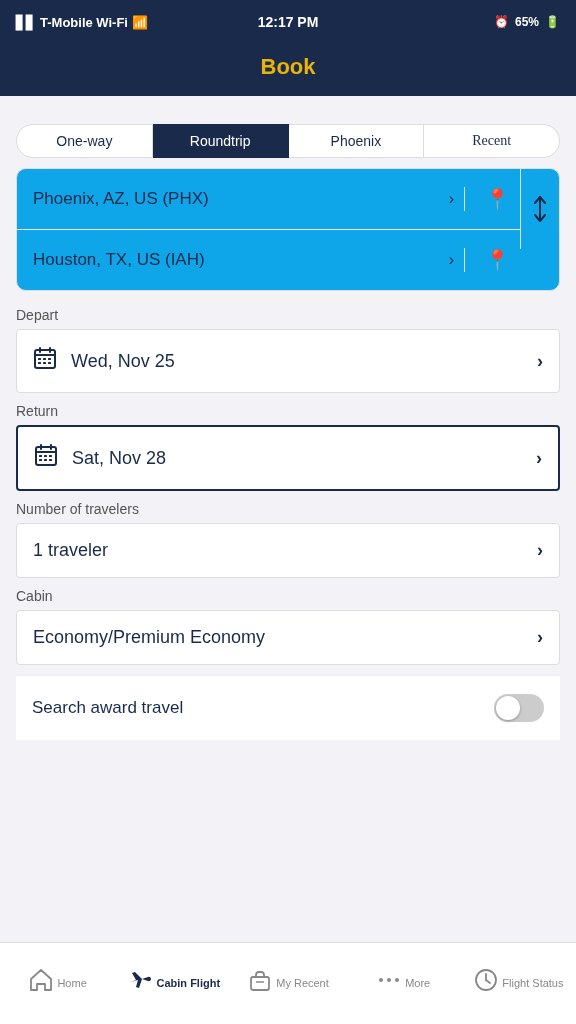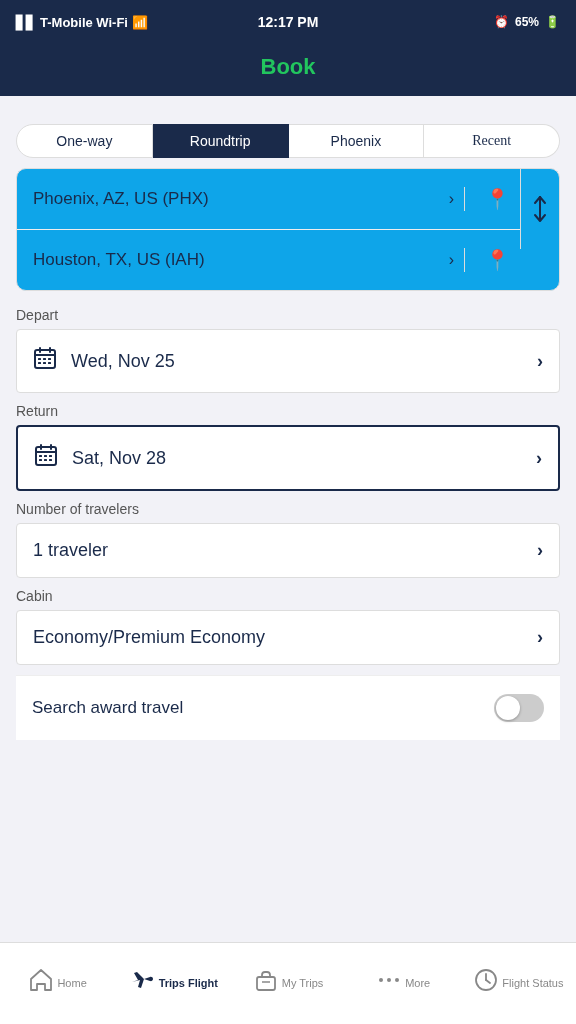--- a/index.html
+++ b/index.html
@@ -24,21 +24,21 @@
       font-size: 13px;
       font-weight: 600;
     }
     .status-left { display: flex; align-items: center; gap: 4px; }
     .status-center { position: absolute; left: 50%; transform: translateX(-50%); font-size: 14px; font-weight: 600; }
     .status-right { display: flex; align-items: center; gap: 6px; font-size: 12px; }
 
     
     .header {
       background: #1a2a4a;
-      color: #22c55e;
+      color: #eab308;
       text-align: center;
       padding: 10px 16px 16px;
       font-size: 22px;
       font-weight: 700;
     }
 
     
     .tab-row {
       background: #f2f2f7;
       display: flex;
@@ -349,31 +349,31 @@
       </svg>
     </span>
     <span class="nav-label">Home</span>
   </div>
   <div class="nav-item active">
     <span class="nav-icon">
       <svg width="28" height="28" viewBox="0 0 28 28" fill="none">
         <path d="M4 16L10 14L6 7L9 6L16 13L22 11C23.5 10.5 25 11.5 25 13C25 14.5 23.5 15.5 22 15L16 13L13 22L10 21L12 14L4 16Z" fill="#1a2a4a"></path>
       </svg>
     </span>
-    <span class="nav-label">Trips Flight</span>
+    <span class="nav-label">Cabin Flight</span>
   </div>
   <div class="nav-item">
     <span class="nav-icon">
       <svg width="26" height="26" viewBox="0 0 26 26" fill="none">
         <rect x="4" y="10" width="18" height="13" rx="2" stroke="#888" stroke-width="1.8"></rect>
         <path d="M9 10V8C9 6.3 10.3 5 12 5H14C15.7 5 17 6.3 17 8V10" stroke="#888" stroke-width="1.8" stroke-linecap="round"></path>
         <line x1="9" y1="15" x2="17" y2="15" stroke="#888" stroke-width="1.5"></line>
       </svg>
     </span>
-    <span class="nav-label">My Trips</span>
+    <span class="nav-label">My Recent</span>
   </div>
   <div class="nav-item">
     <span class="nav-icon">
       <svg width="26" height="26" viewBox="0 0 26 26" fill="none">
         <circle cx="5" cy="13" r="2" fill="#888"></circle>
         <circle cx="13" cy="13" r="2" fill="#888"></circle>
         <circle cx="21" cy="13" r="2" fill="#888"></circle>
       </svg>
     </span>
     <span class="nav-label">More</span>

